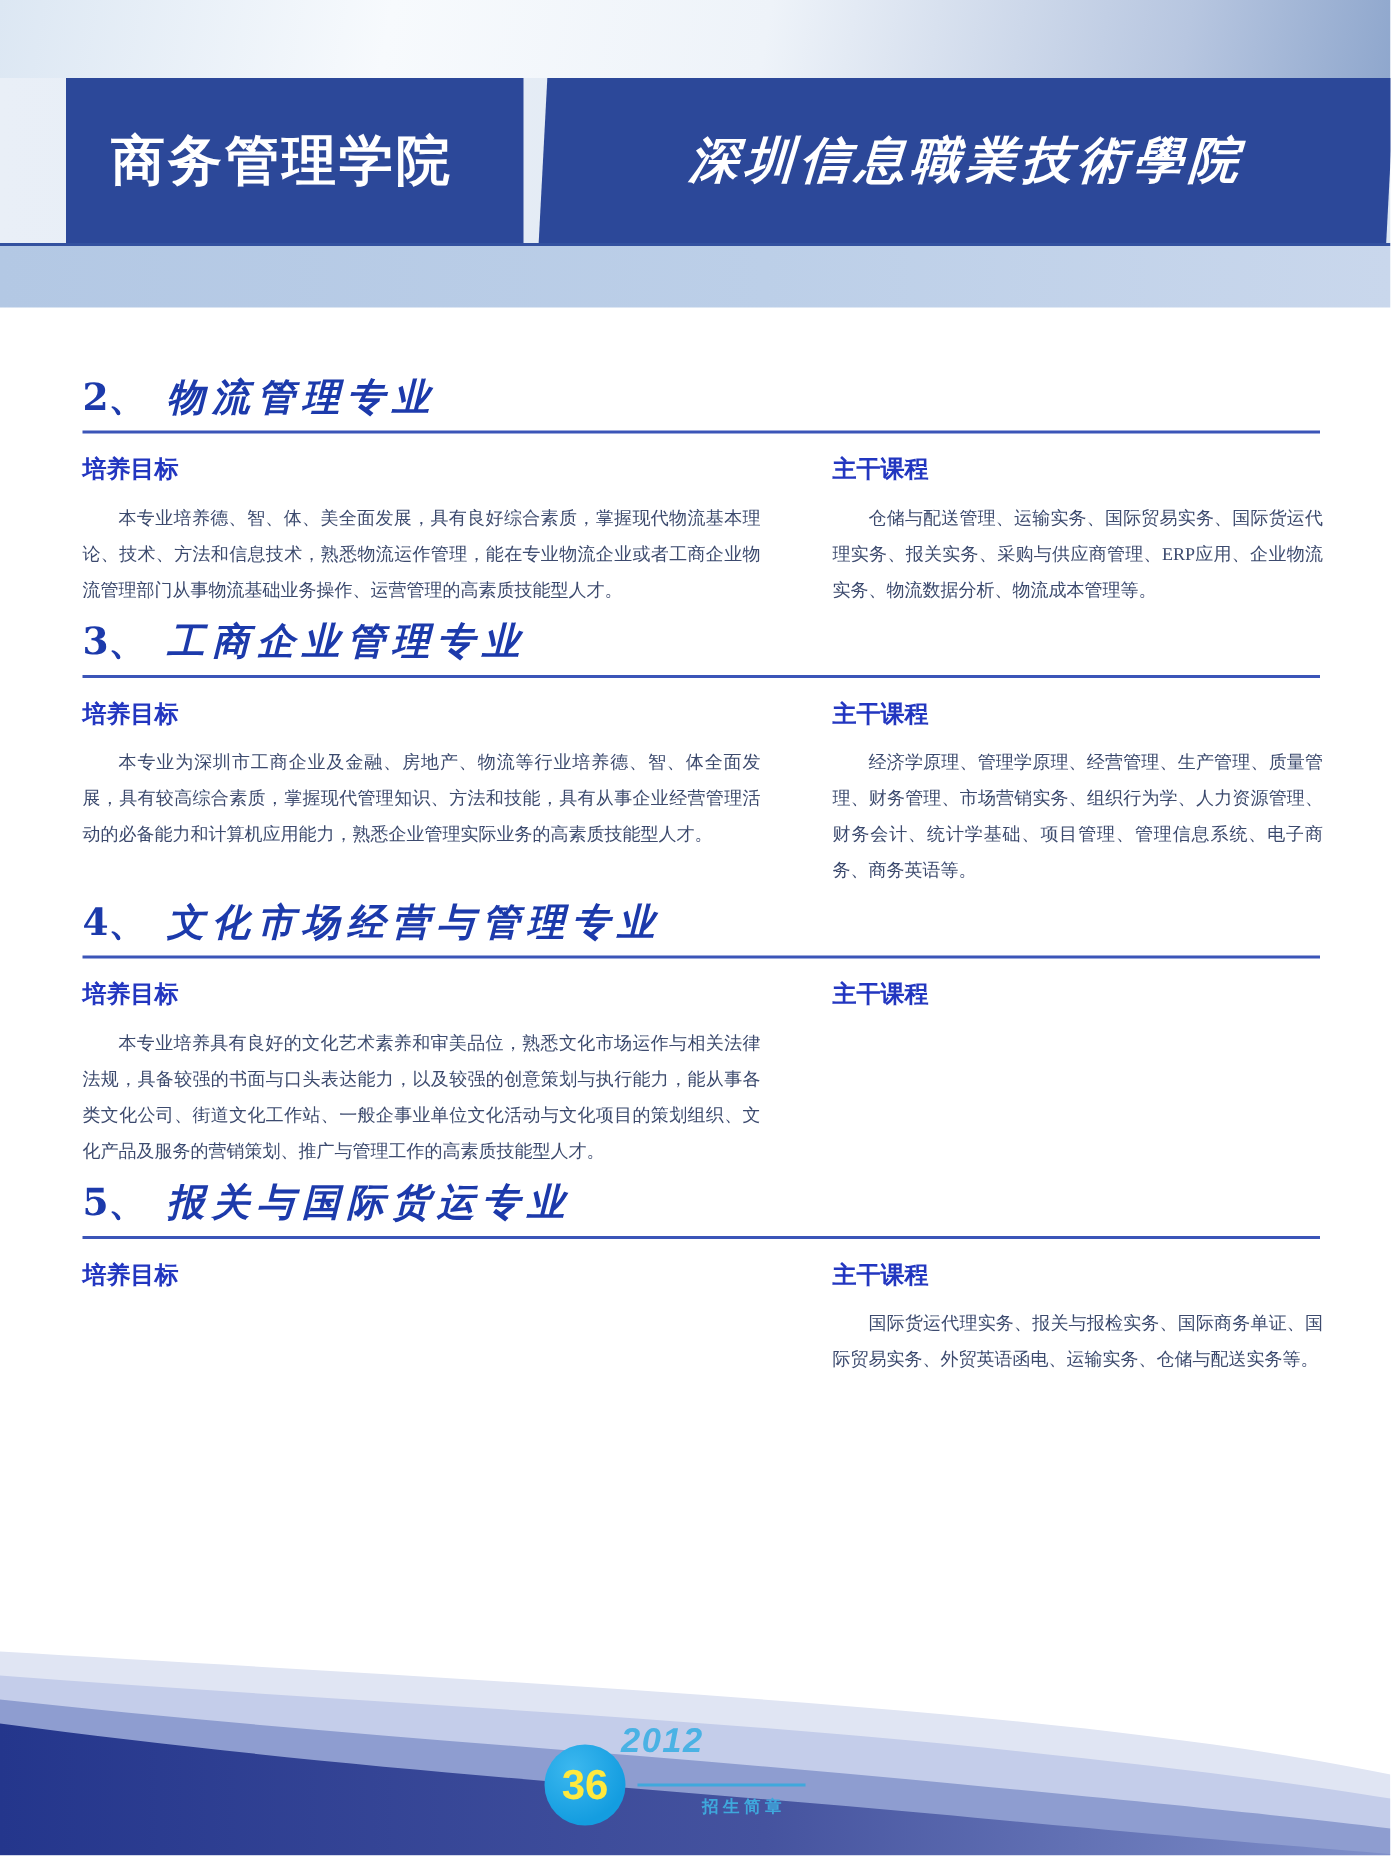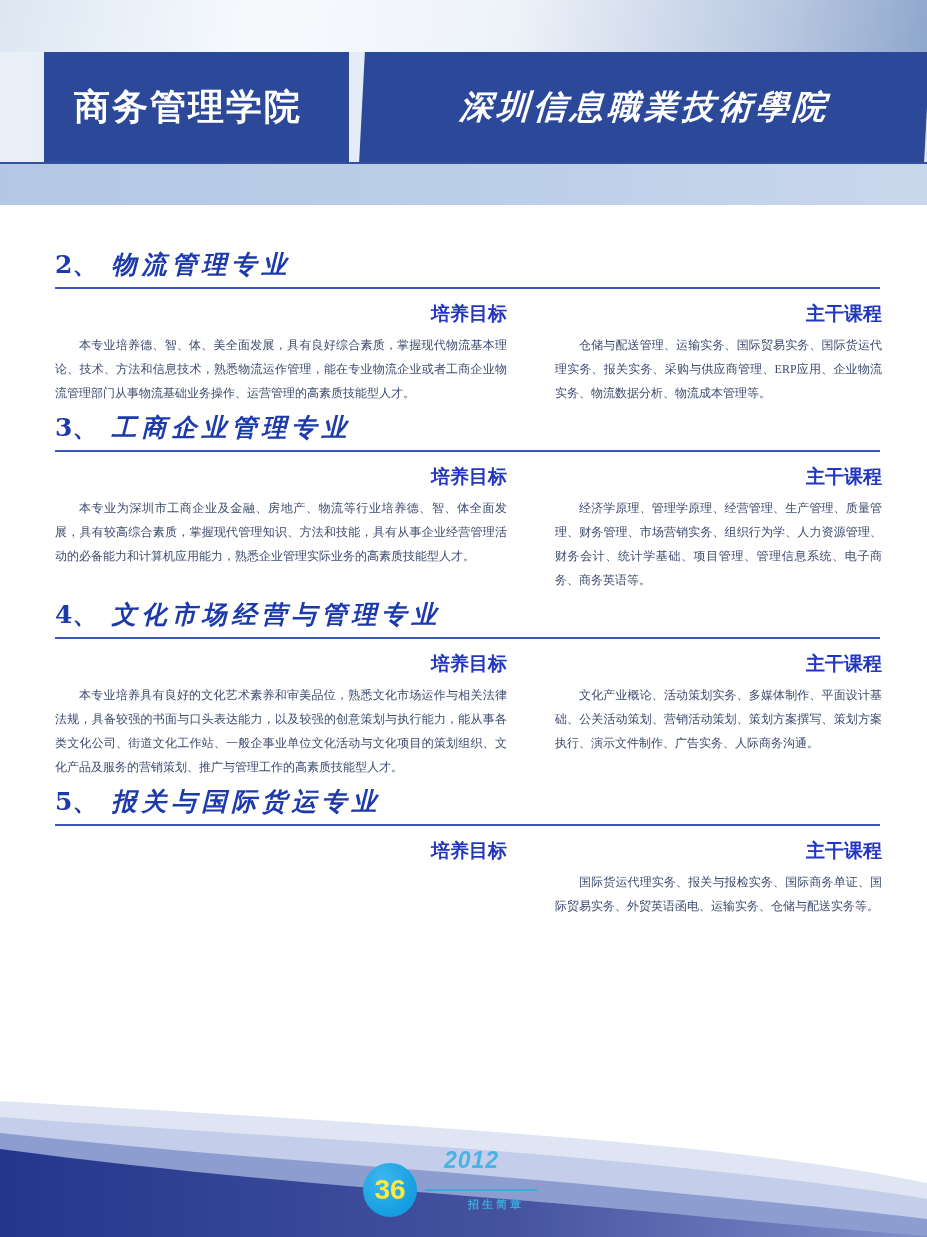--- a/index.html
+++ b/index.html
@@ -48,42 +48,41 @@
     font-family:"DejaVu Serif","Liberation Serif",serif;
   }
   .sec-num{font-style:normal;margin-right:14px;}
   .sec-title{font-style:italic;letter-spacing:5px;}
   .sec-rule{height:2px;background:#3b55b8;margin:7px 2px 4px 0;}
   .cols{display:flex;gap:48px;}
   .col-left{width:452px;}
   .col-right{flex:1;}
   .col-label{
     font-family:"Liberation Sans","DejaVu Sans",sans-serif;
-    font-weight:bold;font-size:19px;line-height:24px;color:#2236c0;
+    font-weight:bold;font-size:16px;line-height:24px;color:#2236c0;
     margin:9px 0 7px;
-    text-align:right;
   }
   .col-text{
     font-size:12px;line-height:24px;color:#3c4a6e;
     text-align:justify;text-indent:2em;
     font-family:"Liberation Serif","DejaVu Serif",serif;
   }
 
   
   .footer{position:absolute;left:0;bottom:0;width:927px;height:150px;}
   .footer svg{position:absolute;left:0;top:0;}
   .page-badge{
     position:absolute;left:363px;top:76px;width:54px;height:54px;border-radius:50%;
     background:radial-gradient(circle at 35% 30%,#3cb8ef,#149de0 70%);
     display:flex;align-items:center;justify-content:center;
     color:#ffe93e;font-family:"Liberation Sans","DejaVu Sans",sans-serif;
     font-weight:bold;font-size:28px;
   }
   .year-label{
-    position:absolute;left:444px;top:60px;
+    position:absolute;left:414px;top:60px;
     color:#4ab2e4;font-family:"Liberation Sans","DejaVu Sans",sans-serif;
     font-weight:bold;font-style:italic;font-size:23px;letter-spacing:1px;
   }
   .badge-line{
     position:absolute;left:425px;top:102px;width:112px;height:2px;background:#3fa8dc;
   }
   .caption-label{
     position:absolute;left:468px;top:110px;
     color:#3fa8dc;font-family:"Liberation Sans","DejaVu Sans",sans-serif;
     font-weight:bold;font-size:11px;letter-spacing:3px;
@@ -143,21 +142,20 @@
         <span class="sec-num">4、</span><span class="sec-title">文化市场经营与管理专业</span>
       </div>
       <div class="sec-rule"></div>
       <div class="cols">
         <div class="col-left">
           <div class="col-label">培养目标</div>
           <div class="col-text">本专业培养具有良好的文化艺术素养和审美品位，熟悉文化市场运作与相关法律法规，具备较强的书面与口头表达能力，以及较强的创意策划与执行能力，能从事各类文化公司、街道文化工作站、一般企事业单位文化活动与文化项目的策划组织、文化产品及服务的营销策划、推广与管理工作的高素质技能型人才。</div>
         </div>
         <div class="col-right">
           <div class="col-label">主干课程</div>
-          <div class="col-text">文化产业概论、活动策划实务、多媒体制作、平面设计基础、公关活动策划、营销活动策划、策划方案撰写、策划方案执行、演示文件制作、广告实务、人际商务沟通。</div>
         </div>
       </div>
     </div>
 
     <div class="section">
       <div class="sec-head">
         <span class="sec-num">5、</span><span class="sec-title">报关与国际货运专业</span>
       </div>
       <div class="sec-rule"></div>
       <div class="cols">

